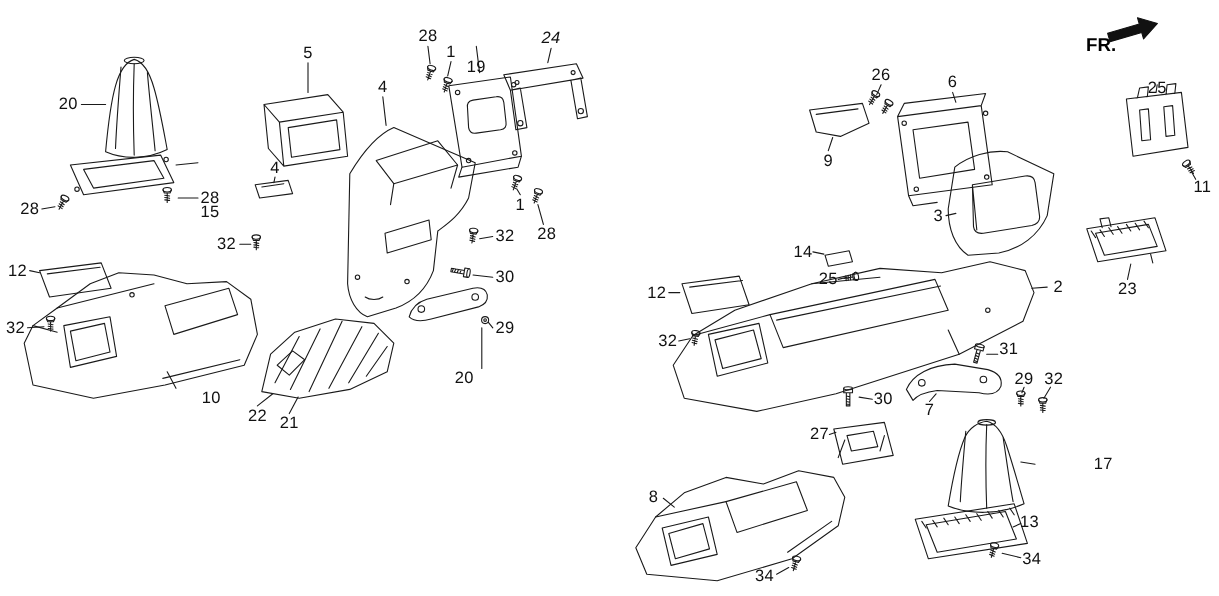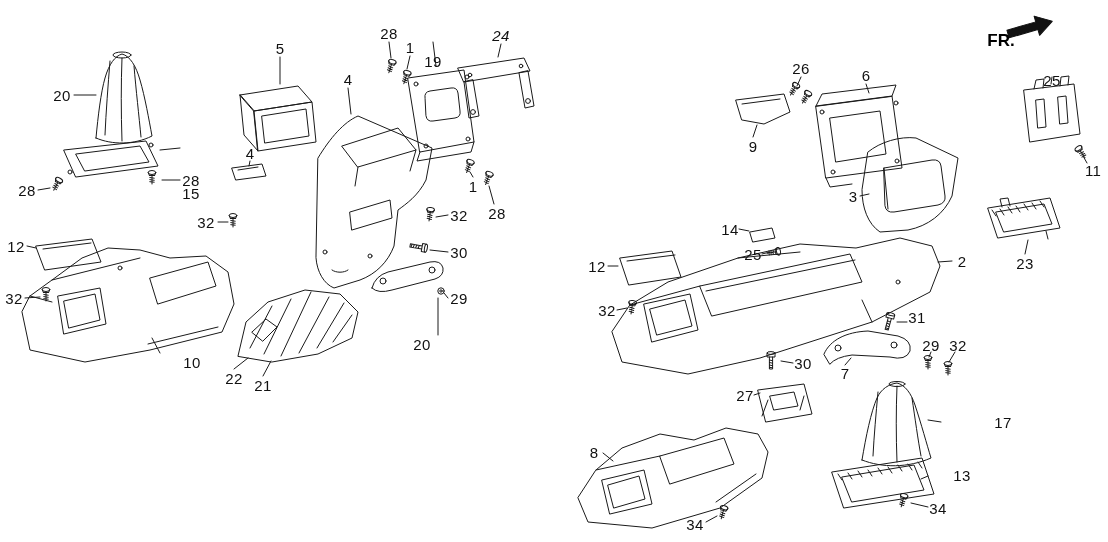--- a/index.html
+++ b/index.html
@@ -262,18 +262,18 @@
       <div class="callout" style="left: 597px; top: 266px;">12</div>
       <div class="callout" style="left: 607px; top: 310px;">32</div>
       <div class="callout" style="left: 917px; top: 317px;">31</div>
       <div class="callout" style="left: 931px; top: 345px;">29</div>
       <div class="callout" style="left: 958px; top: 345px;">32</div>
       <div class="callout" style="left: 803px; top: 363px;">30</div>
       <div class="callout" style="left: 845px; top: 373px;">7</div>
       <div class="callout" style="left: 745px; top: 395px;">27</div>
       <div class="callout" style="left: 1003px; top: 422px;">17</div>
       <div class="callout" style="left: 594px; top: 452px;">8</div>
-      <div class="callout" style="left: 962px; top: 475px;">13</div>
+      <div class="callout" style="left: 936px; top: 475px;">13</div>
       <div class="callout" style="left: 938px; top: 508px;">34</div>
       <div class="callout" style="left: 695px; top: 524px;">34</div>
     </div>
 
 </div>
 
 </body></html>

